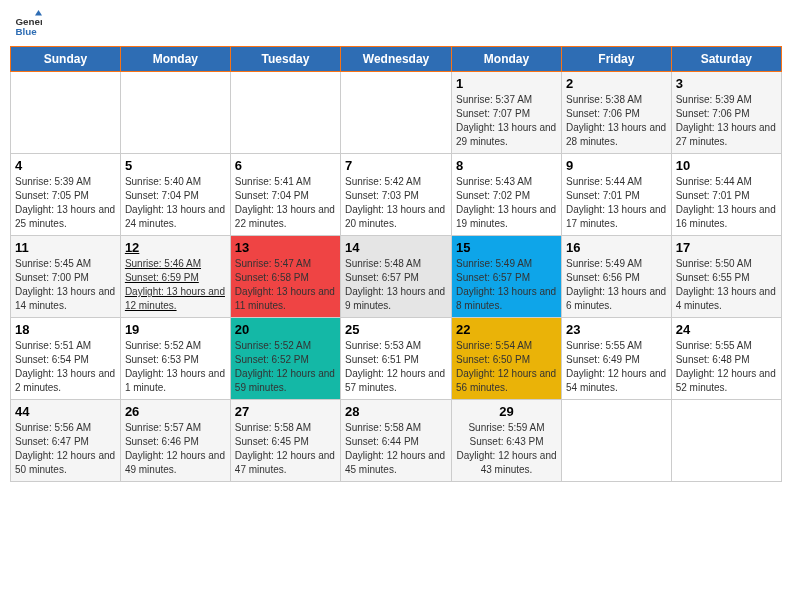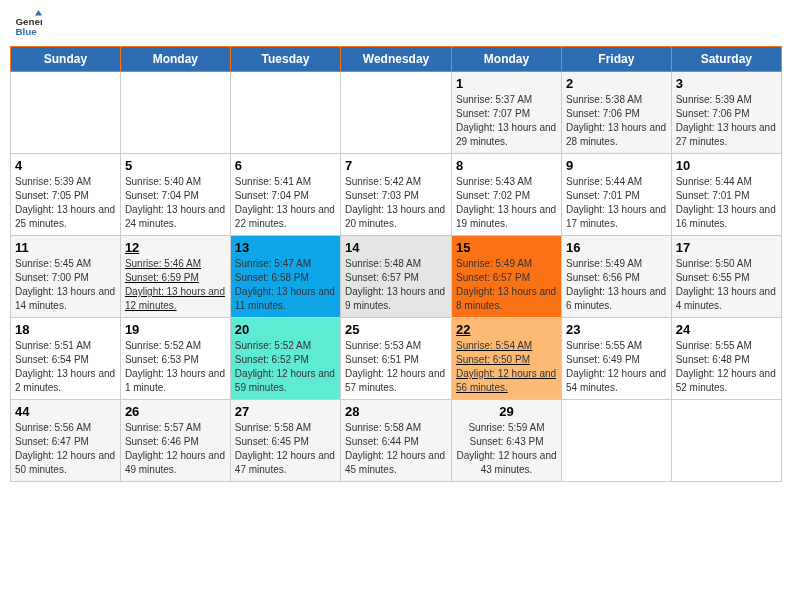--- a/index.html
+++ b/index.html
@@ -163,29 +163,29 @@
       </tr>
       <tr>
         <td style="background: rgb(245, 245, 245);">
           <div class="day-number">11</div>
           <div class="day-info">Sunrise: 5:45 AM<br>Sunset: 7:00 PM<br>Daylight: 13 hours and 14 minutes.</div>
         </td>
         <td style="background: rgb(245, 245, 245); text-decoration: underline;">
           <div class="day-number">12</div>
           <div class="day-info">Sunrise: 5:46 AM<br>Sunset: 6:59 PM<br>Daylight: 13 hours and 12 minutes.</div>
         </td>
-        <td style="background: #0ea5e9;">
+        <td style="background: #ef4444;">
           <div class="day-number">13</div>
           <div class="day-info">Sunrise: 5:47 AM<br>Sunset: 6:58 PM<br>Daylight: 13 hours and 11 minutes.</div>
         </td>
         <td style="background: #e5e5e5;">
           <div class="day-number">14</div>
           <div class="day-info">Sunrise: 5:48 AM<br>Sunset: 6:57 PM<br>Daylight: 13 hours and 9 minutes.</div>
         </td>
-        <td style="background: #f97316;">
+        <td style="background: #0ea5e9;">
           <div class="day-number">15</div>
           <div class="day-info">Sunrise: 5:49 AM<br>Sunset: 6:57 PM<br>Daylight: 13 hours and 8 minutes.</div>
         </td>
         <td style="background: rgb(245, 245, 245);">
           <div class="day-number">16</div>
           <div class="day-info">Sunrise: 5:49 AM<br>Sunset: 6:56 PM<br>Daylight: 13 hours and 6 minutes.</div>
         </td>
         <td style="background: rgb(245, 245, 245);">
           <div class="day-number">17</div>
           <div class="day-info">Sunrise: 5:50 AM<br>Sunset: 6:55 PM<br>Daylight: 13 hours and 4 minutes.</div>
@@ -193,29 +193,29 @@
       </tr>
       <tr>
         <td style="background: rgb(255, 255, 255);">
           <div class="day-number">18</div>
           <div class="day-info">Sunrise: 5:51 AM<br>Sunset: 6:54 PM<br>Daylight: 13 hours and 2 minutes.</div>
         </td>
         <td style="background: rgb(255, 255, 255);">
           <div class="day-number">19</div>
           <div class="day-info">Sunrise: 5:52 AM<br>Sunset: 6:53 PM<br>Daylight: 13 hours and 1 minute.</div>
         </td>
-        <td style="background: #5eead4;">
+        <td style="background: #14b8a6;">
           <div class="day-number">20</div>
           <div class="day-info">Sunrise: 5:52 AM<br>Sunset: 6:52 PM<br>Daylight: 12 hours and 59 minutes.</div>
         </td>
         <td style="background: rgb(255, 255, 255);">
           <div class="day-number">25</div>
           <div class="day-info">Sunrise: 5:53 AM<br>Sunset: 6:51 PM<br>Daylight: 12 hours and 57 minutes.</div>
         </td>
-        <td style="background: #fdba74; text-decoration: underline;">
+        <td style="background: #eab308;">
           <div class="day-number">22</div>
           <div class="day-info">Sunrise: 5:54 AM<br>Sunset: 6:50 PM<br>Daylight: 12 hours and 56 minutes.</div>
         </td>
         <td style="background: rgb(255, 255, 255);">
           <div class="day-number">23</div>
           <div class="day-info">Sunrise: 5:55 AM<br>Sunset: 6:49 PM<br>Daylight: 12 hours and 54 minutes.</div>
         </td>
         <td style="background: rgb(255, 255, 255);">
           <div class="day-number">24</div>
           <div class="day-info">Sunrise: 5:55 AM<br>Sunset: 6:48 PM<br>Daylight: 12 hours and 52 minutes.</div>

